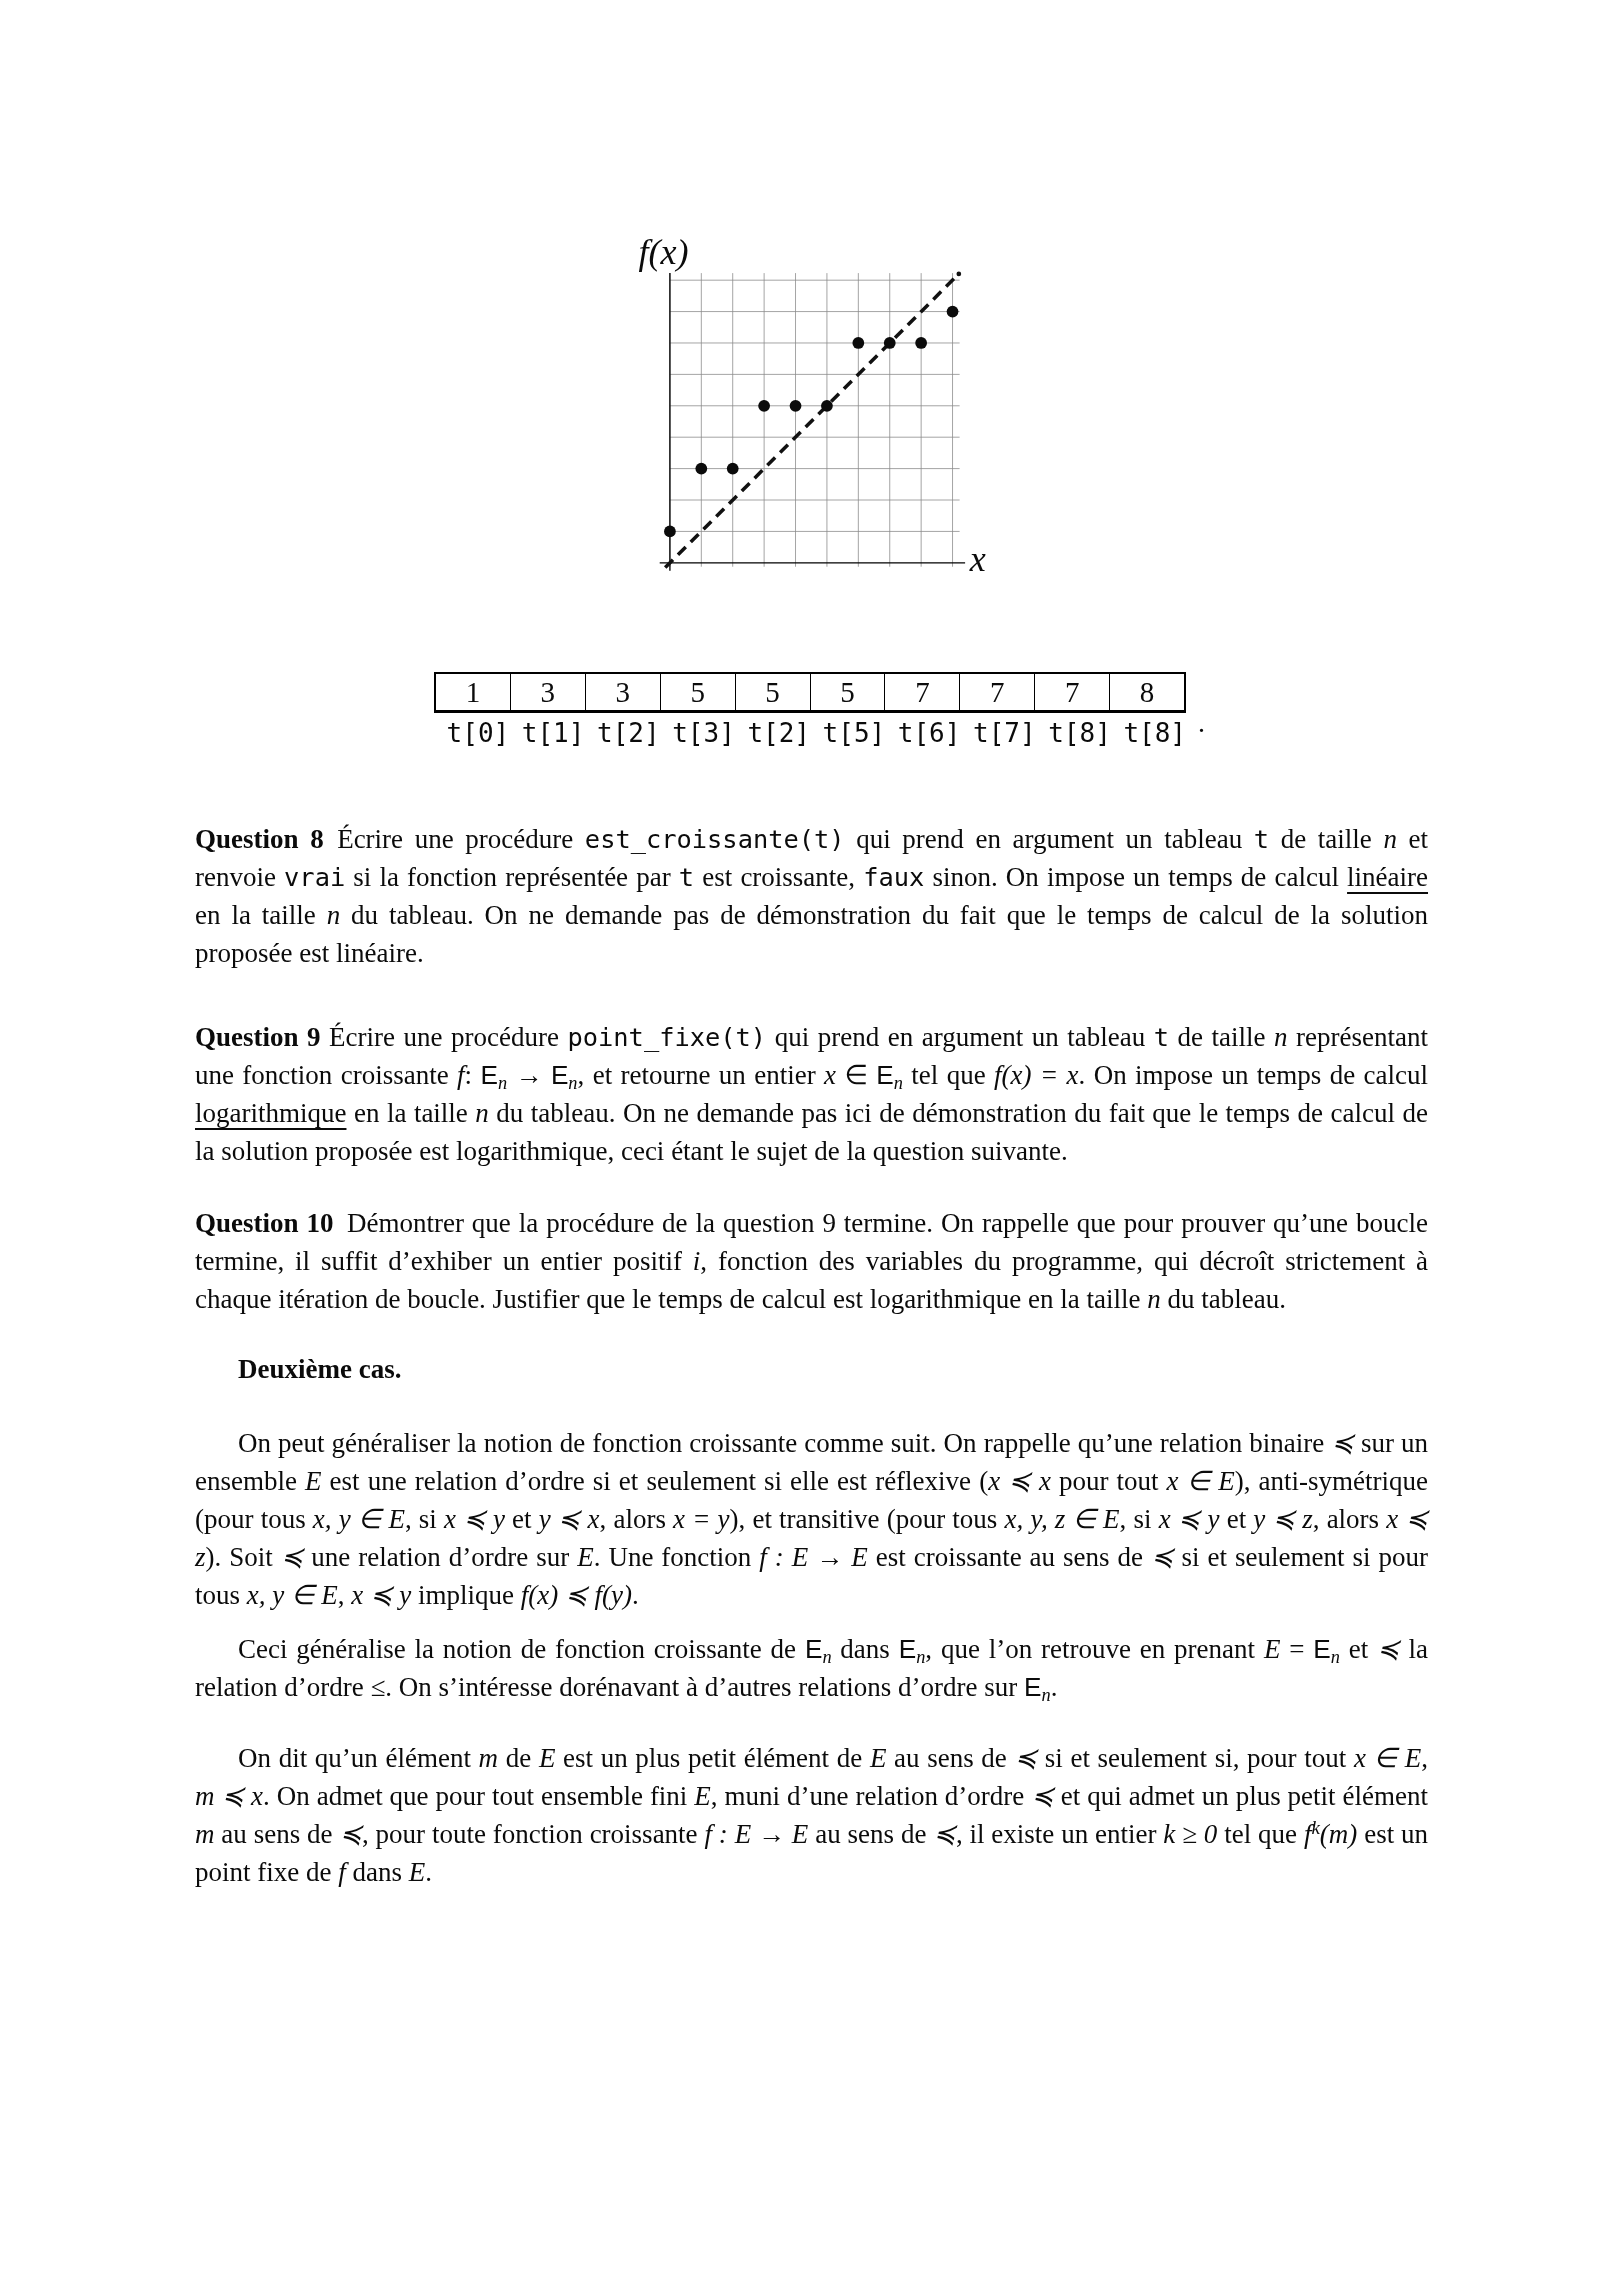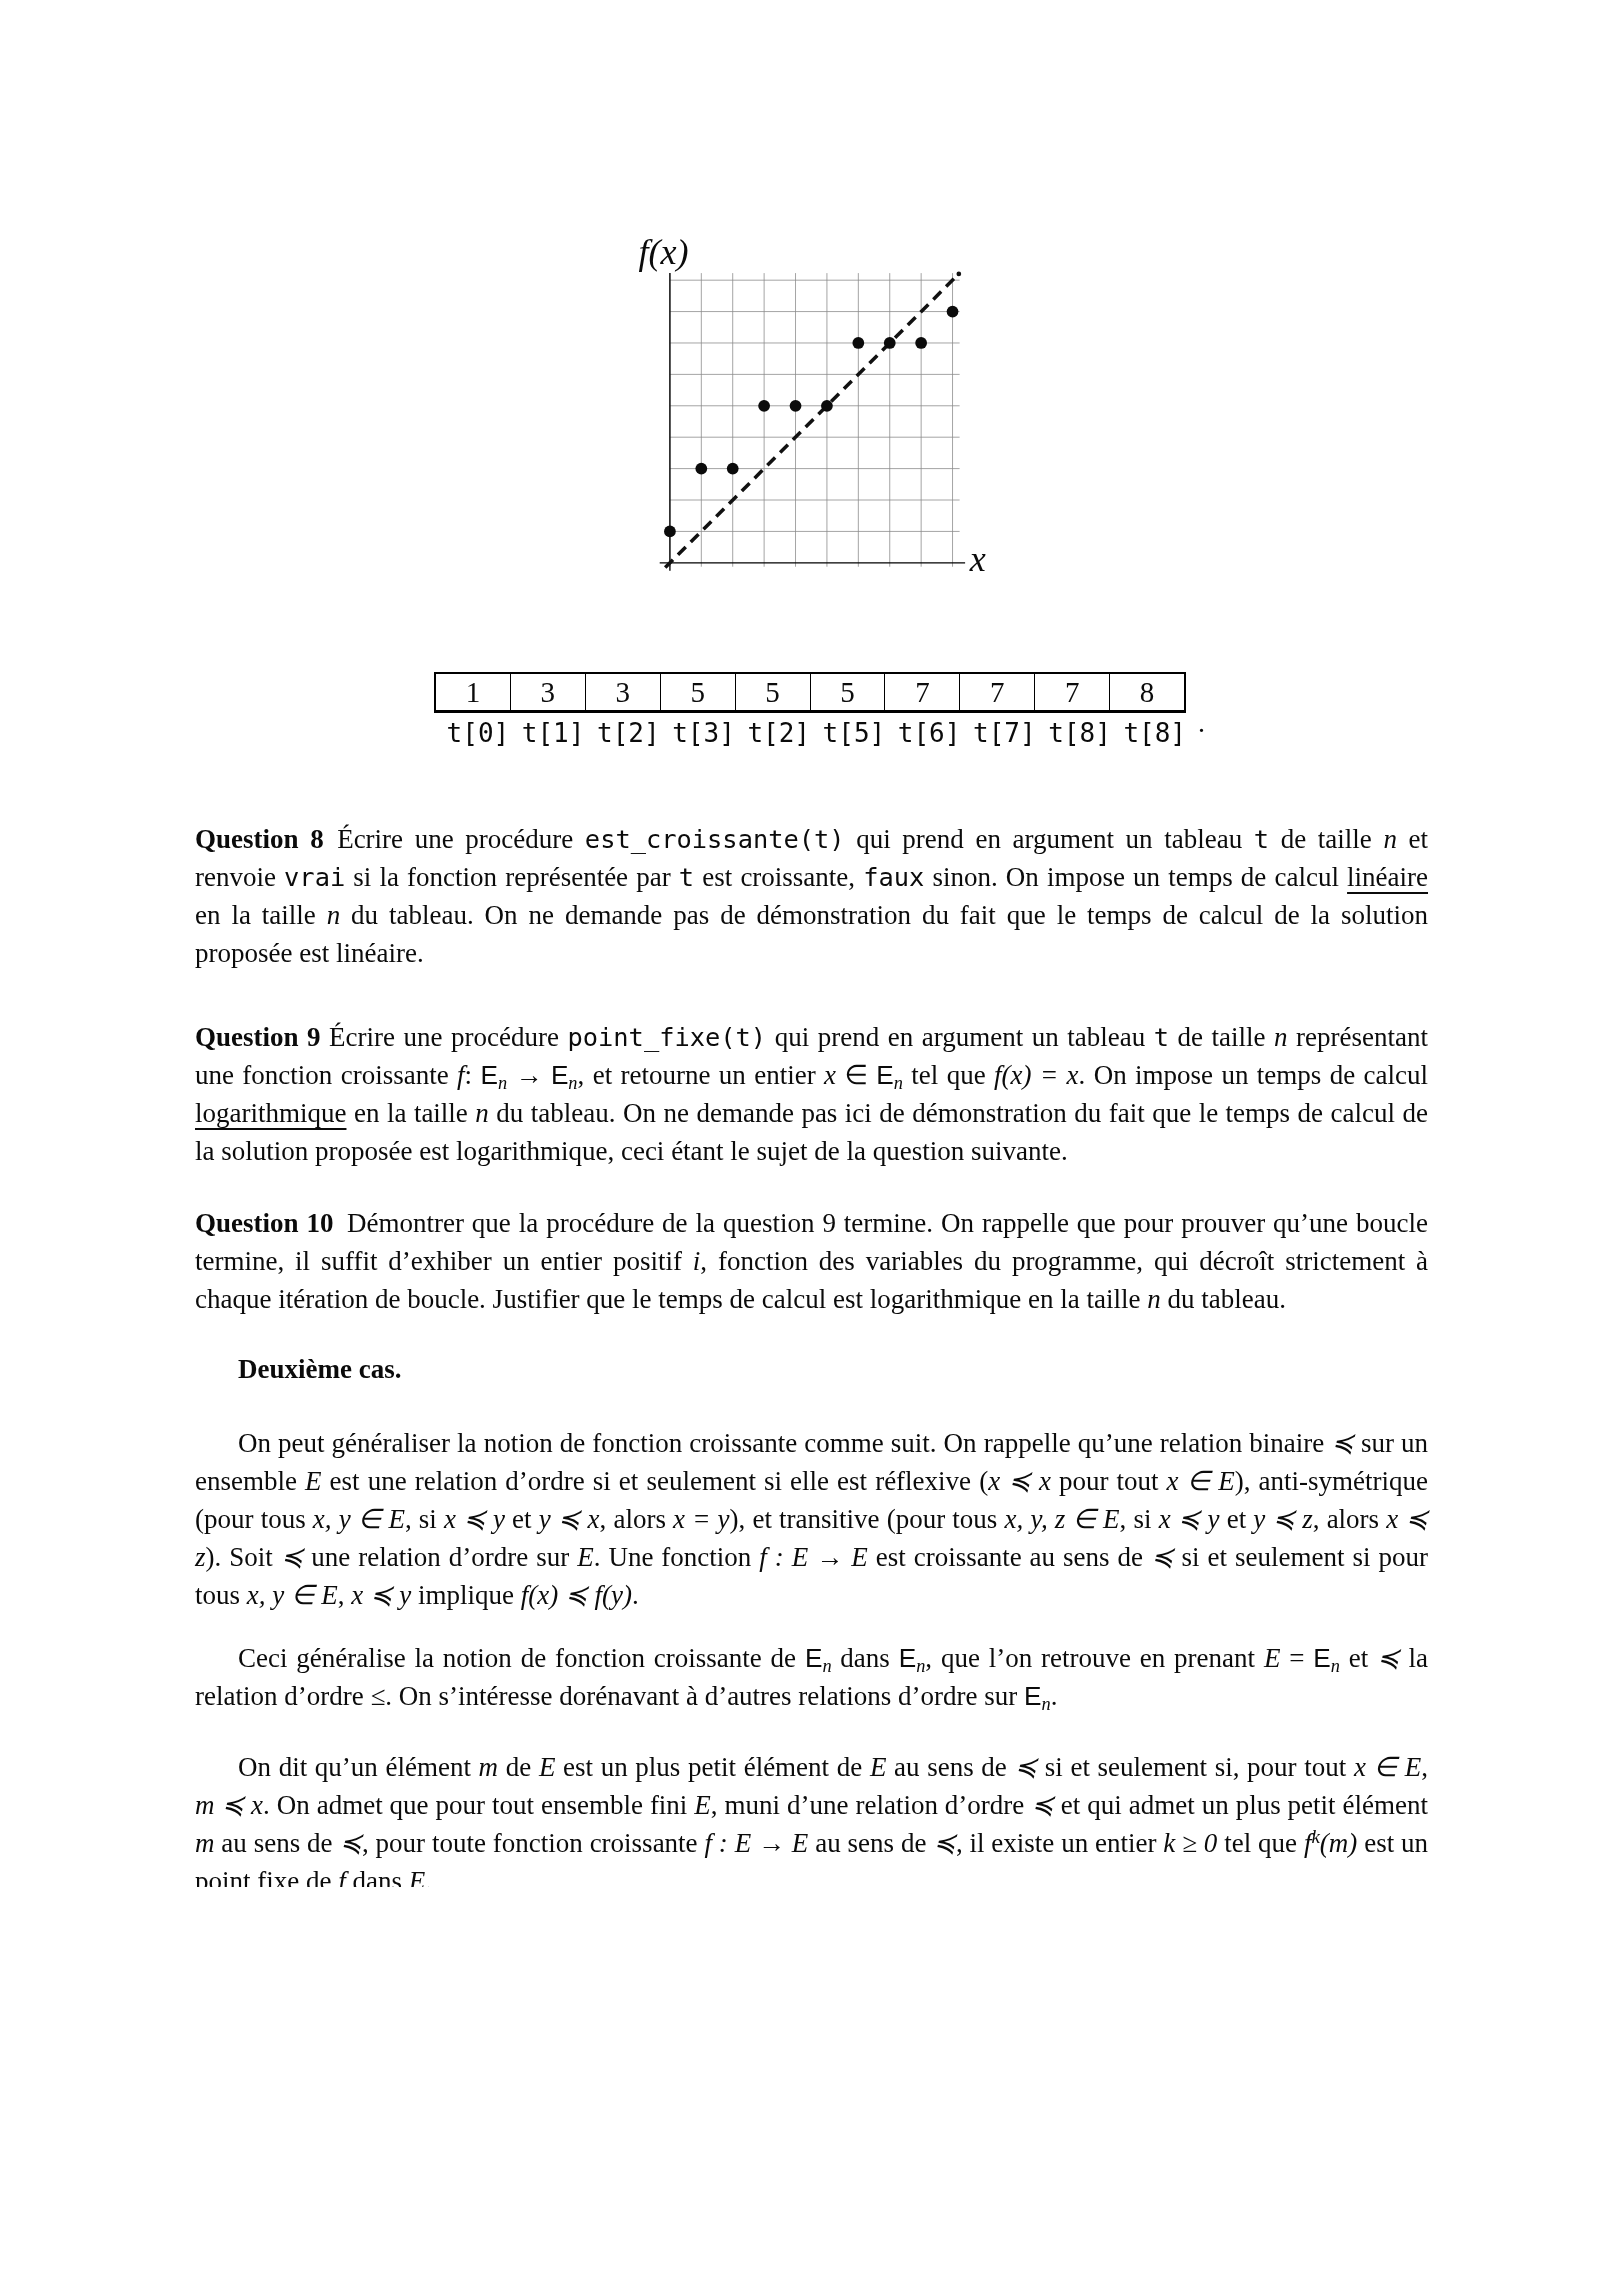--- a/index.html
+++ b/index.html
@@ -21,21 +21,21 @@
   .tperiod{position:absolute;right:-19px;top:35px;font-size:28px;}
 
   
   .textcol{position:absolute;left:195px;top:820px;width:1233px;
            font-size:27px;line-height:38px;text-align:justify;text-justify:inter-word;}
   .textcol p{margin:0;}
   #p-q9{margin-top:46px;}
   #p-q10{margin-top:34px;}
   #p-deuxieme{margin-top:32px;text-indent:43px;}
   #p-gen{margin-top:36px;text-indent:43px;}
-  #p-ceci{margin-top:25px;text-indent:43px;}
+  #p-ceci{margin-top:16px;text-indent:43px;}
   #p-ondit{margin-top:33px;text-indent:43px;}
 
   .seg-plain{}
   .seg-bold{font-weight:700;}
   .seg-italic{}
   .seg-math{font-style:italic;}
   .seg-mono{font-family:"DejaVu Sans Mono",monospace;font-style:normal;font-size:0.94em;}
   .seg-sans{font-family:"Liberation Sans",sans-serif;font-style:normal;font-size:0.97em;}
   .seg-underline{text-decoration:underline;text-decoration-thickness:2px;text-underline-offset:5.5px;}
   .textcol sub{font-family:"Liberation Serif",serif;font-style:italic;font-size:0.70em;line-height:0;vertical-align:-0.28em;}

